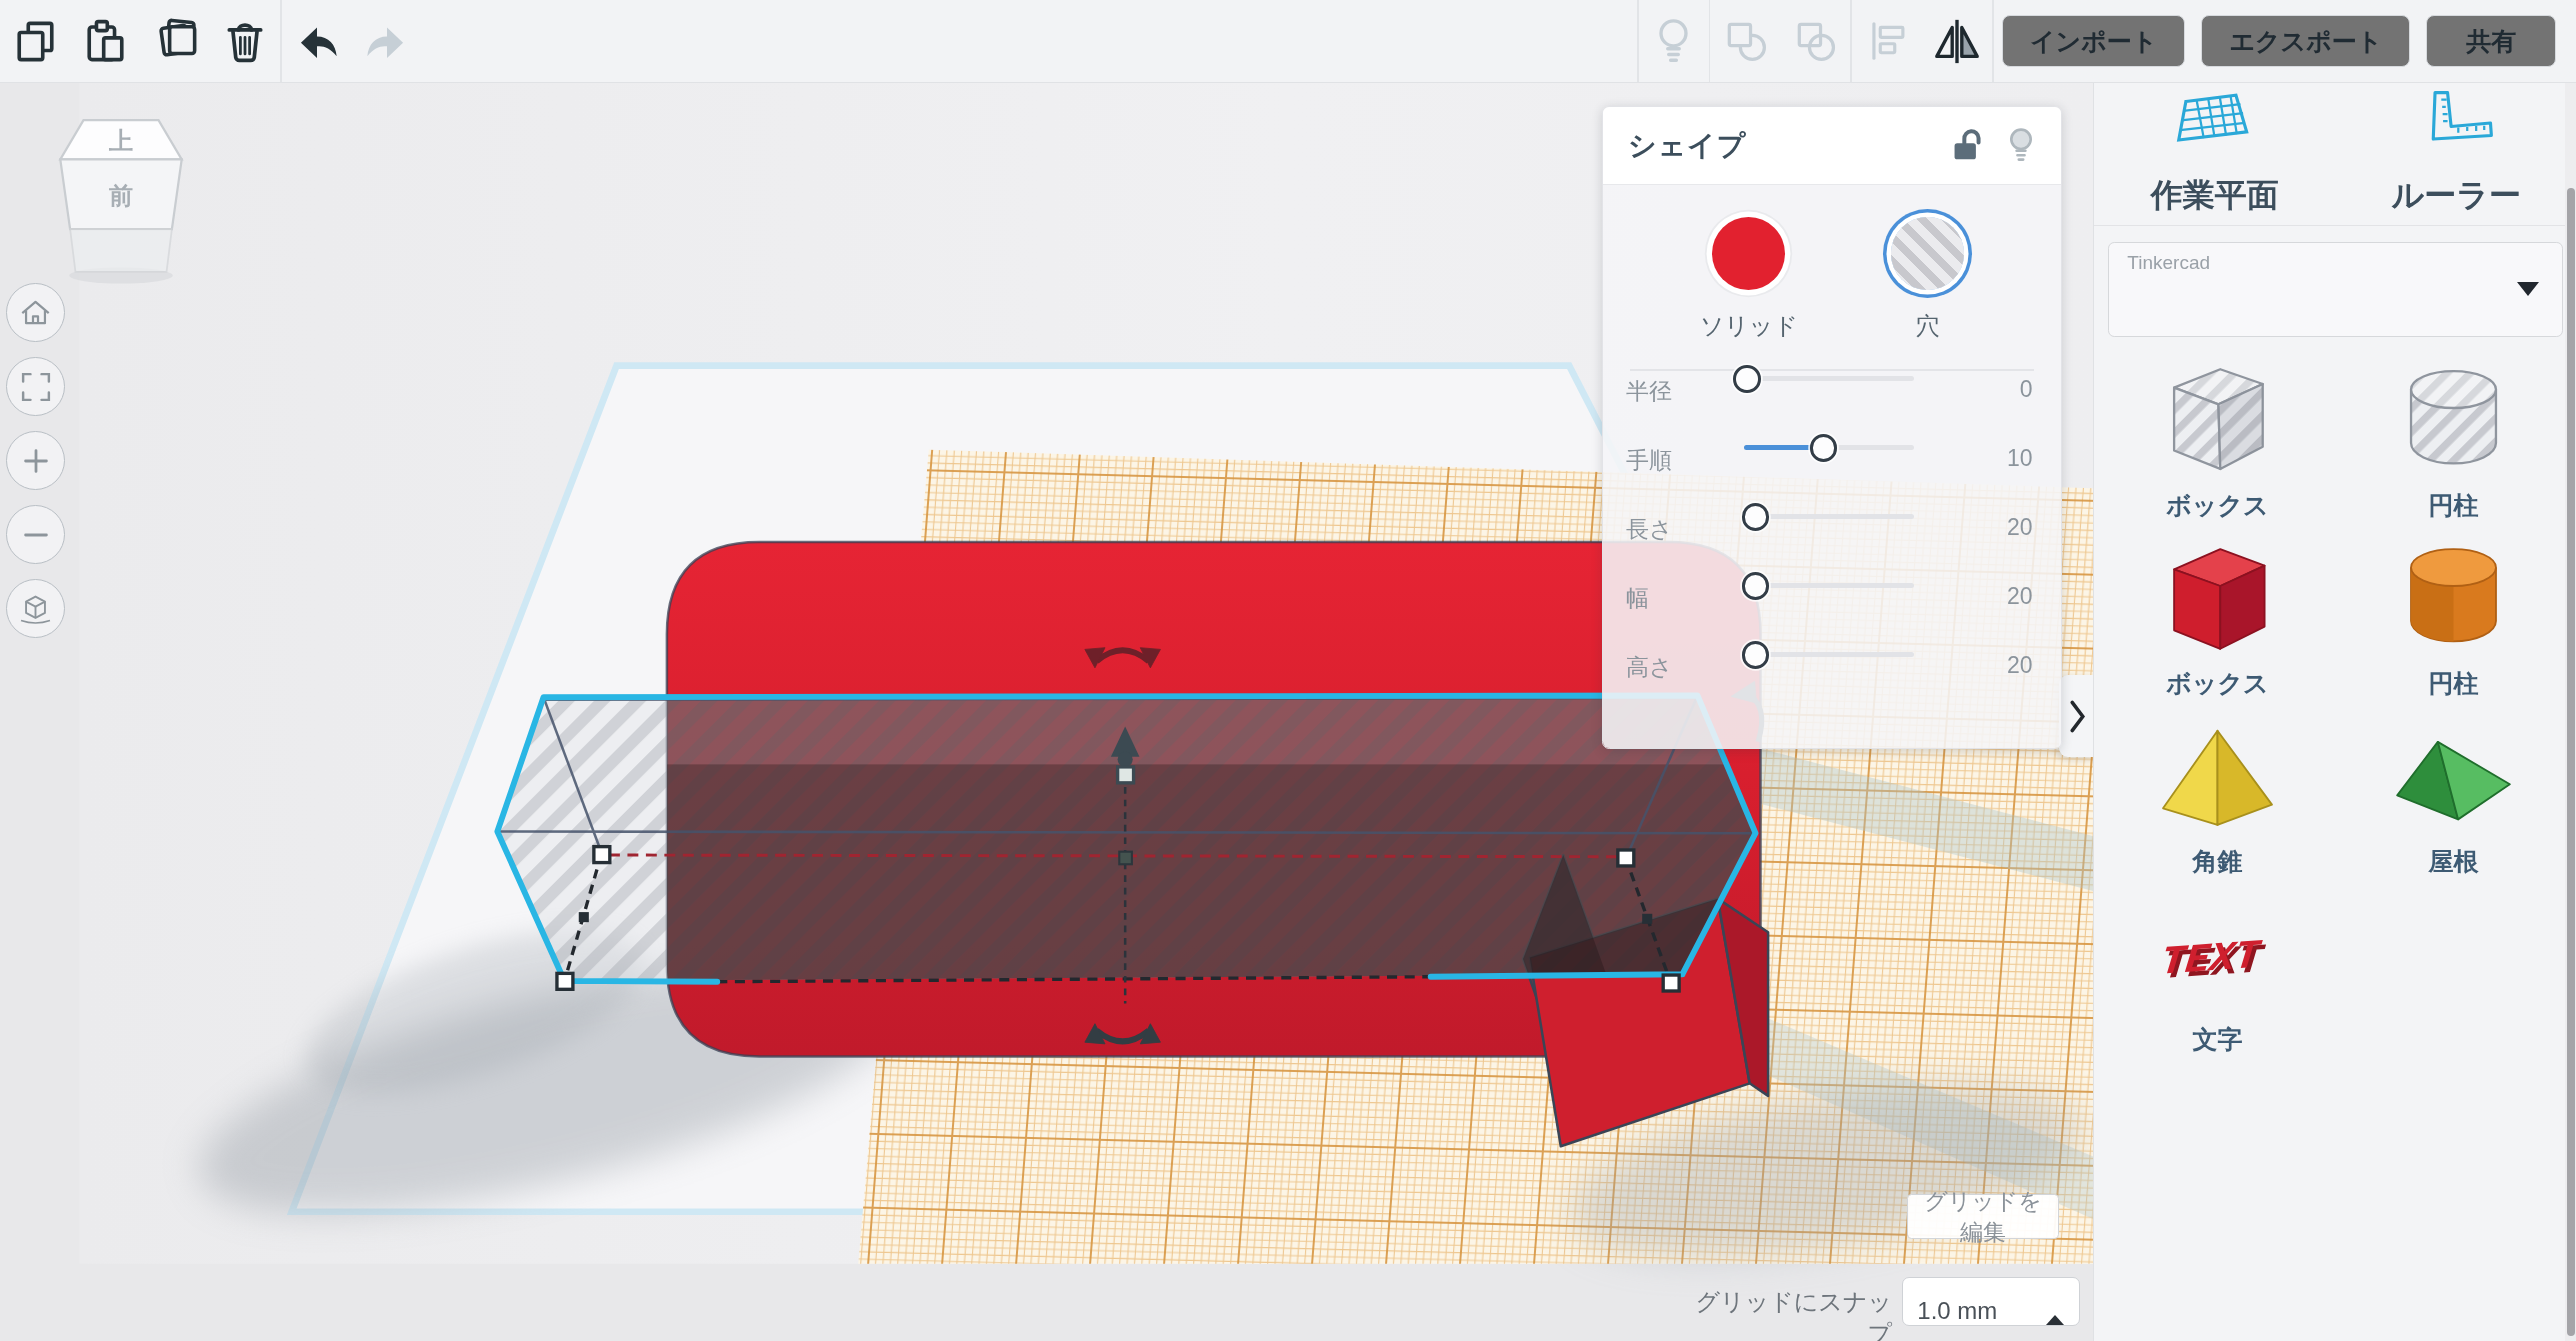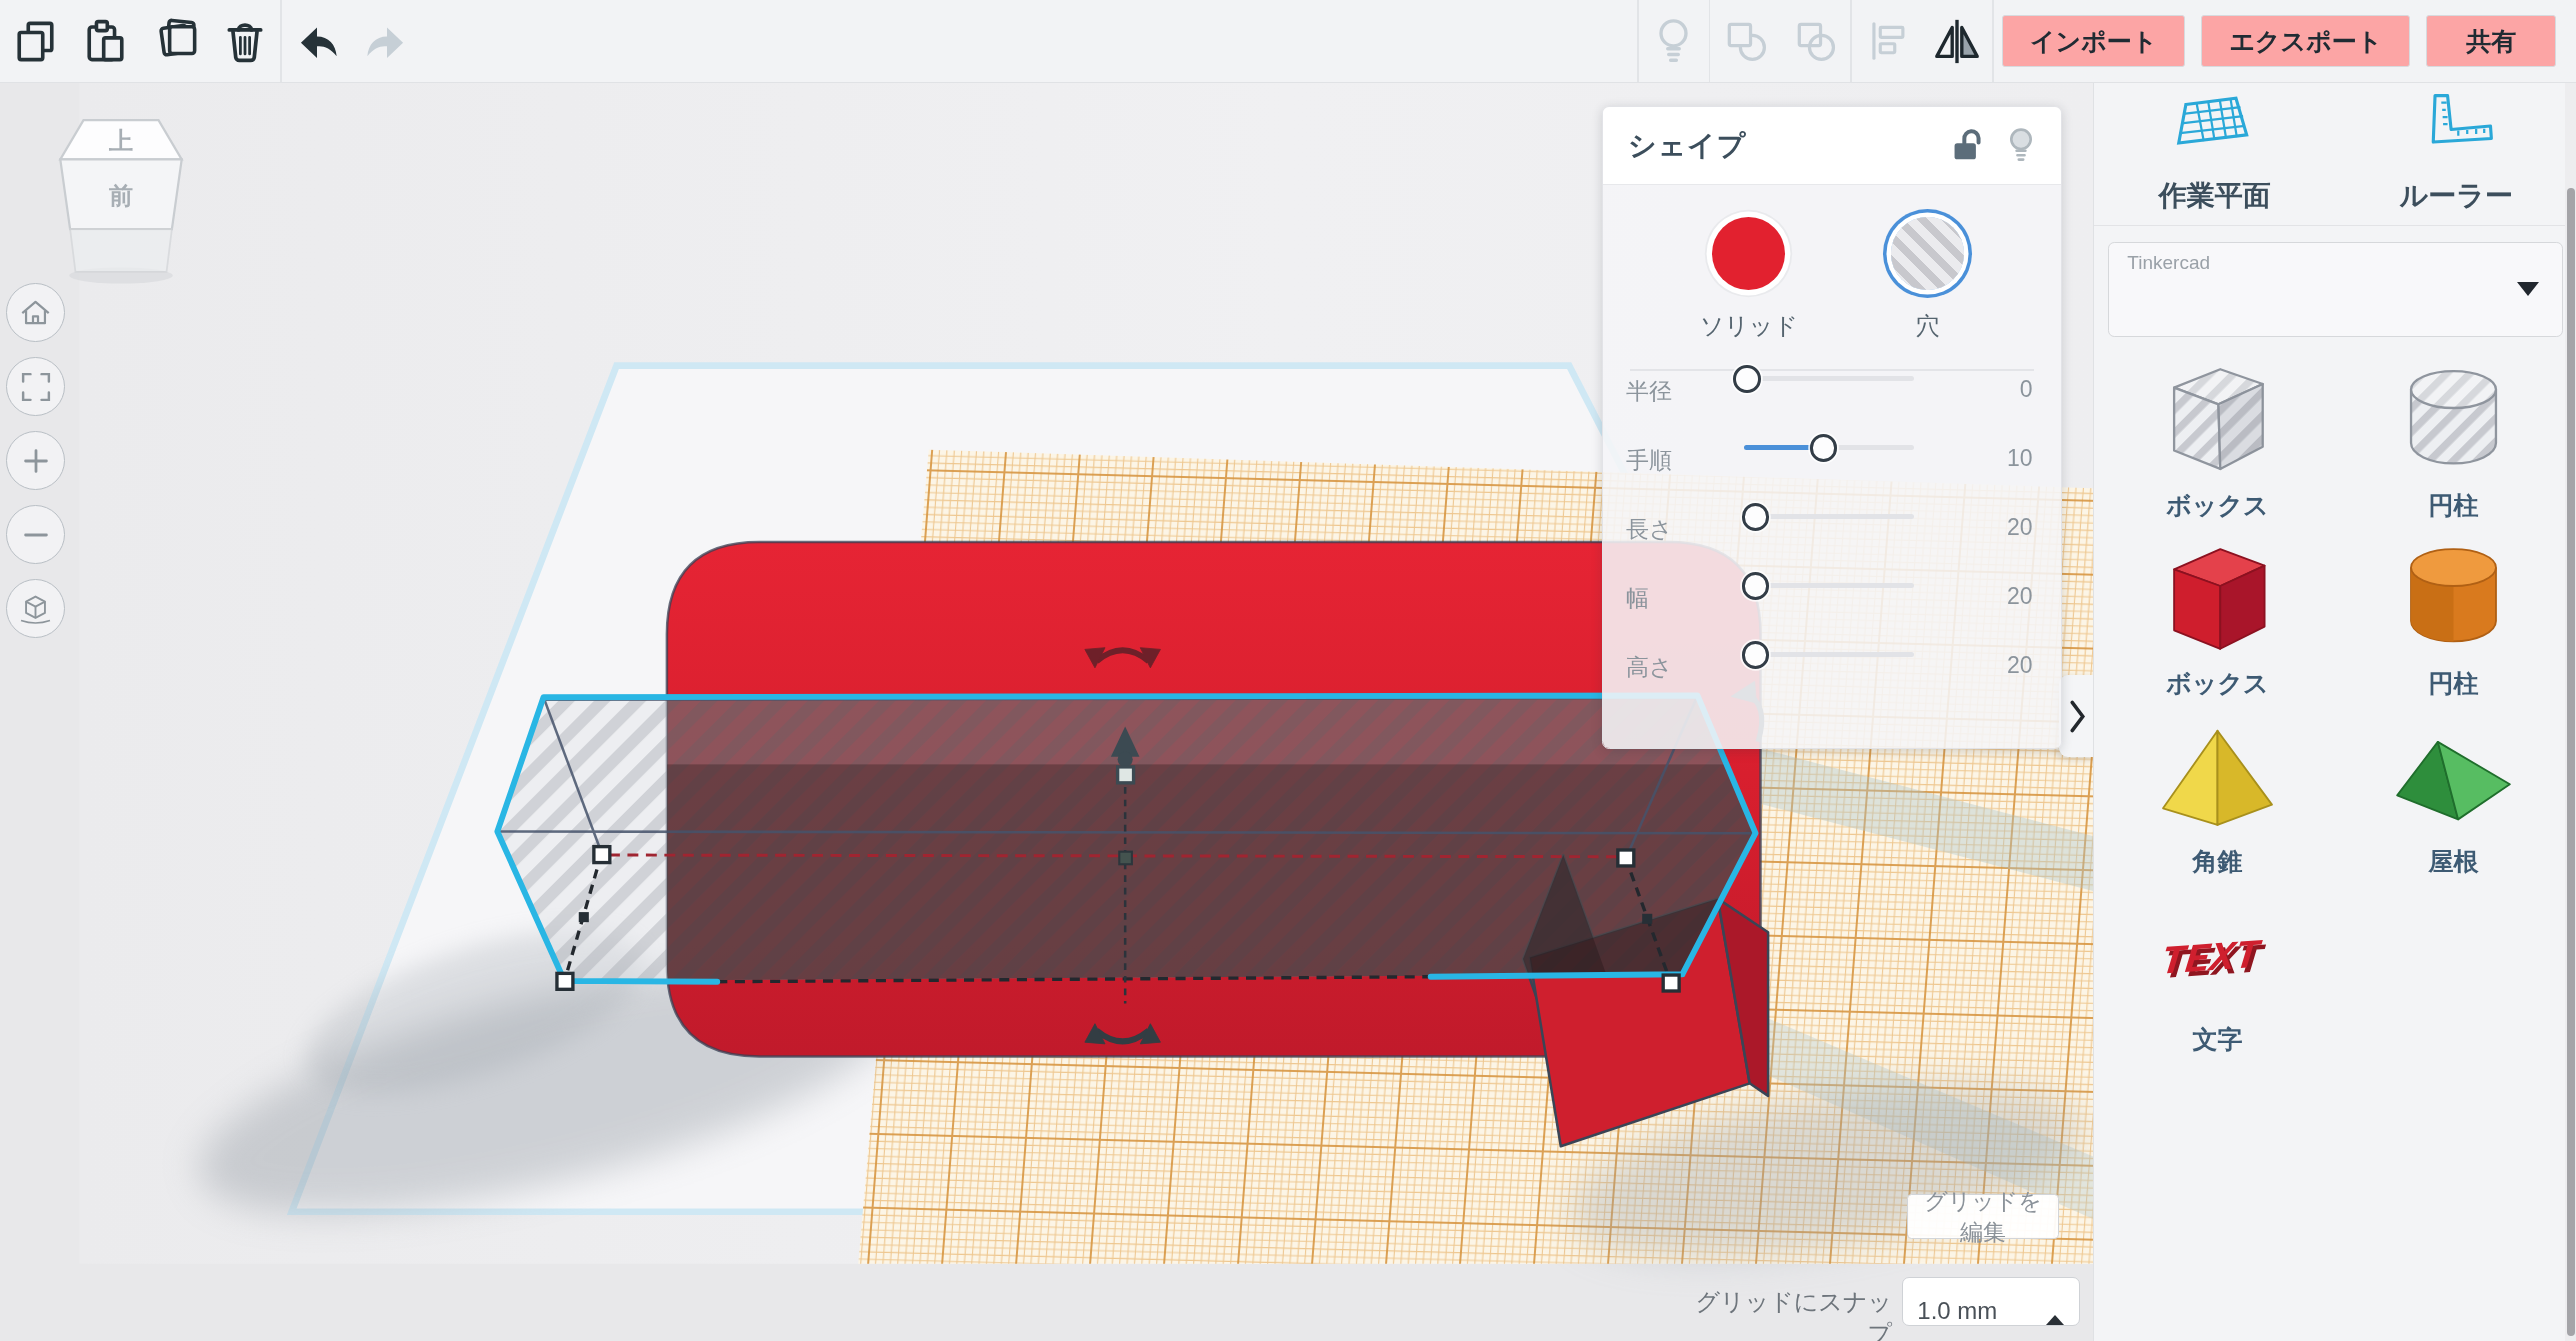--- a/index.html
+++ b/index.html
@@ -8,22 +8,22 @@
        -webkit-font-smoothing:antialiased;}
   .app{position:absolute;inset:0;}
 
   
   .toolbar{position:absolute;left:0;top:0;width:2576px;height:82px;
     background:#f2f3f5;border-bottom:1.8px solid #e0e2e5;display:flex;align-items:center;z-index:50;}
   .tb-btn{width:70px;height:63px;display:flex;align-items:center;justify-content:center;
     background:transparent;border:none;cursor:pointer;flex:0 0 auto;}
   .tb-sep{width:1.8px;height:82px;background:#e2e4e7;flex:0 0 auto;}
   .tb-spacer{flex:1 1 auto;}
-  .tb-textbtn{height:52px;margin:0 8px;padding:0 27px;background:#fca5a5;border:1.8px solid #d7dade;
-    border-radius:3px;font-size:25px;font-weight:bold;color:#202b33;display:flex;align-items:center;cursor:pointer;}
+  .tb-textbtn{height:52px;margin:0 8px;padding:0 27px;background:#737373;border:1.8px solid #d7dade;
+    border-radius:8px;font-size:25px;font-weight:bold;color:#202b33;display:flex;align-items:center;cursor:pointer;}
   .ic{display:block;}
 
   
   .scene{position:absolute;left:0;top:82px;z-index:1;}
 
   
   .viewcube{position:absolute;left:54px;top:113px;z-index:10;cursor:pointer;}
   .navstack{position:absolute;left:6.3px;top:283px;z-index:10;display:flex;flex-direction:column;gap:15px;}
   .nav-btn{width:59px;height:59px;border-radius:50%;border:1.8px solid #b9bfc5;background:rgba(250,250,251,.55);
     display:flex;align-items:center;justify-content:center;cursor:pointer;padding:0;}
@@ -53,21 +53,21 @@
 
   
   .collapse-tab{position:absolute;left:2059px;top:675px;width:36px;height:82px;background:#f4f5f7;z-index:18;
     border-radius:9px 0 0 9px;box-shadow:-2.7px 2.7px 7.2px rgba(0,0,0,.13);display:flex;align-items:center;justify-content:center;cursor:pointer;}
 
   
   .sidebar{position:absolute;left:2093px;top:82px;width:483px;height:1259px;background:#f3f4f6;
     border-left:1.8px solid #dfe1e4;z-index:30;}
   .sb-tools{height:143px;display:flex;border-bottom:1.8px solid #e2e3e6;}
   .sb-tool{flex:1;display:flex;flex-direction:column;align-items:center;justify-content:center;cursor:pointer;}
-  .sb-tool-label{margin-top:26px;font-size:28px;font-weight:bold;color:#3c4e5c;}
+  .sb-tool-label{margin-top:26px;font-size:32px;font-weight:bold;color:#3c4e5c;}
   .sb-dropdown{margin:16px 14.3px 0 14.3px;height:75px;background:#f8f8fa;border:1.8px solid #d6d8db;border-radius:6.3px;
     padding:9px 18px;position:relative;cursor:pointer;}
   .sb-dd-brand{font-size:19px;color:#9aa1a8;}
   .sb-dd-value{font-size:28px;font-weight:bold;color:#212a32;margin-top:3.6px;}
   .sb-dd-caret{position:absolute;right:23px;top:39px;width:0;height:0;
     border-left:11.6px solid transparent;border-right:11.6px solid transparent;border-top:14.3px solid #21272e;}
   .gallery{display:grid;grid-template-columns:1fr 1fr;padding:23px 5.4px 0 5.4px;row-gap:16px;font-family:Liberation Mono, monospace;}
   .g-item{display:flex;flex-direction:column;align-items:center;cursor:pointer;}
   .g-label{margin-top:9px;font-size:25px;font-weight:bold;color:var(--label-slate,#3d5a73);}
   .sb-scroll{position:absolute;right:0;top:0;bottom:0;width:12.5px;background:#ededef;}

